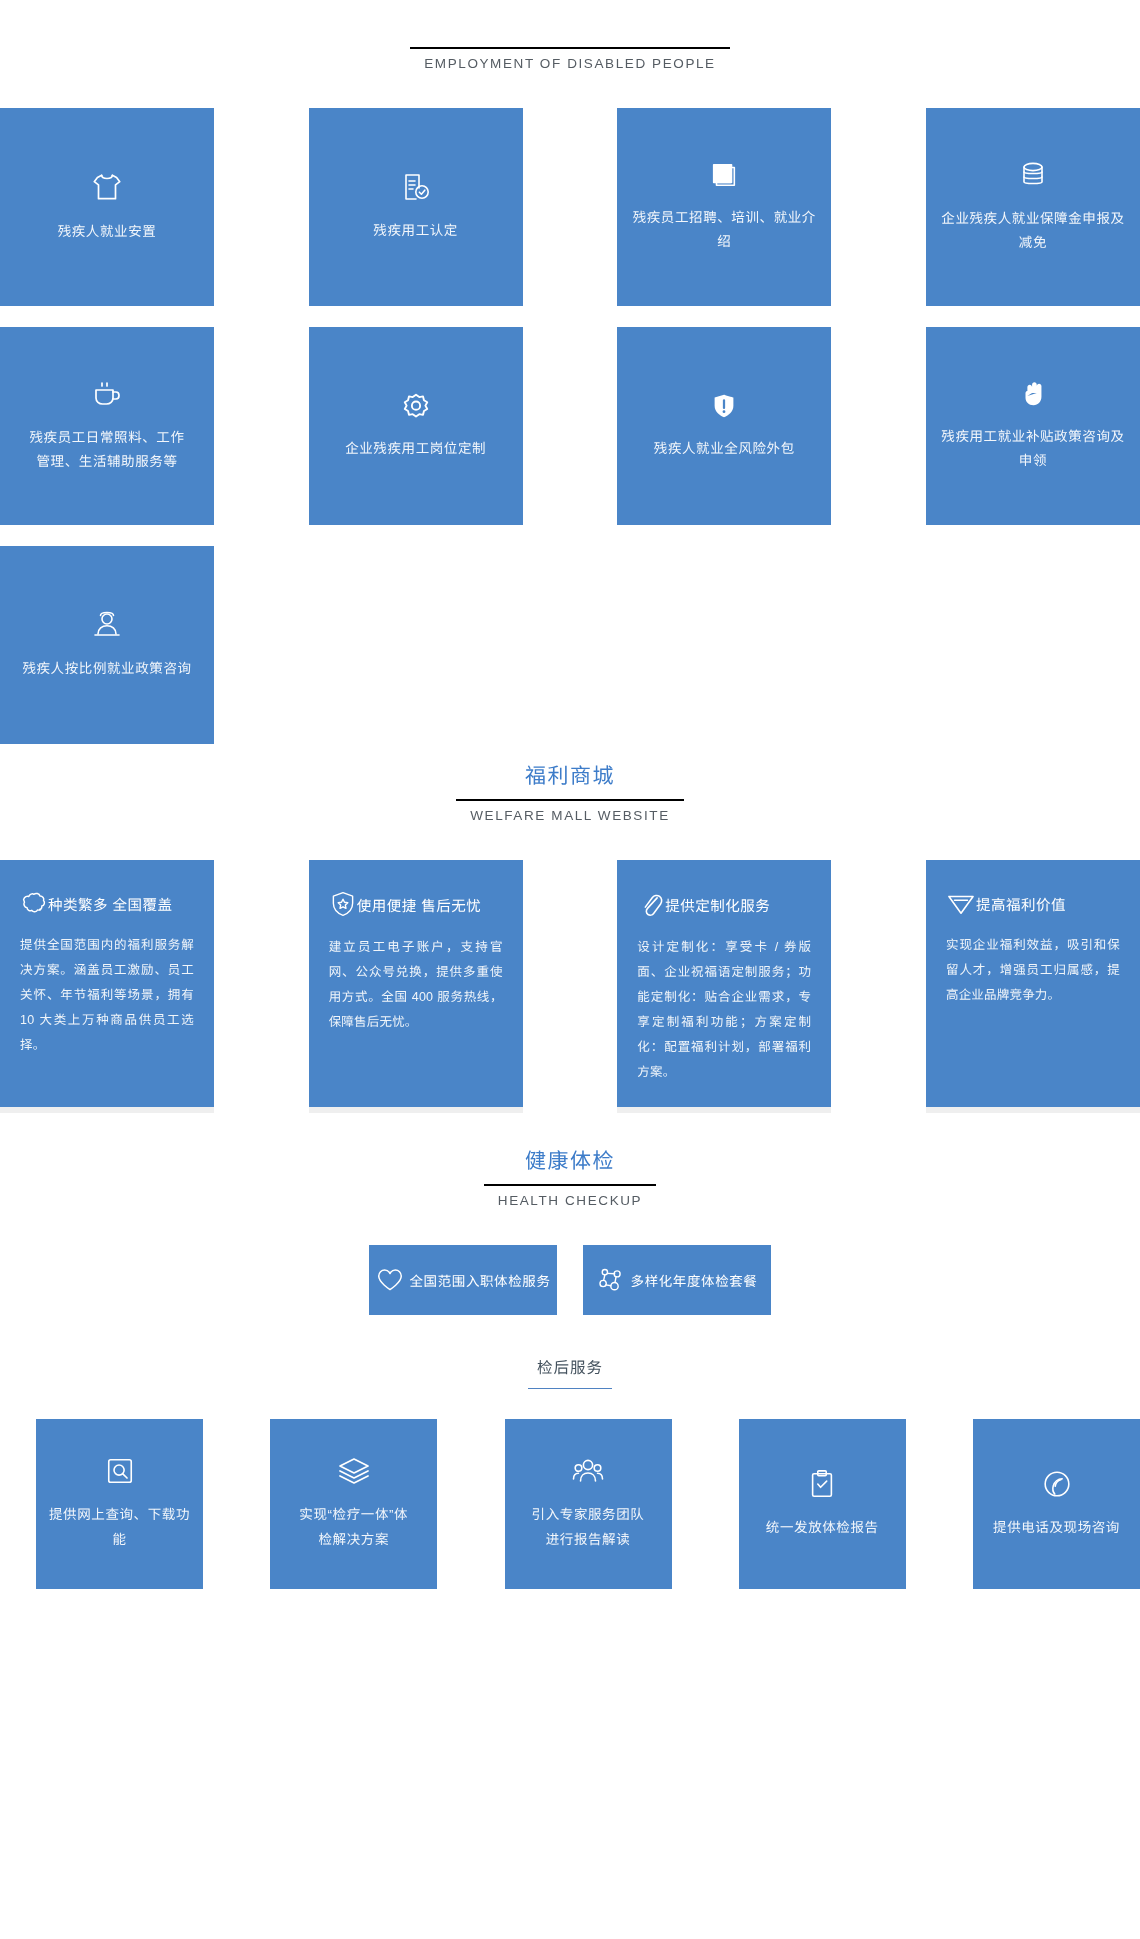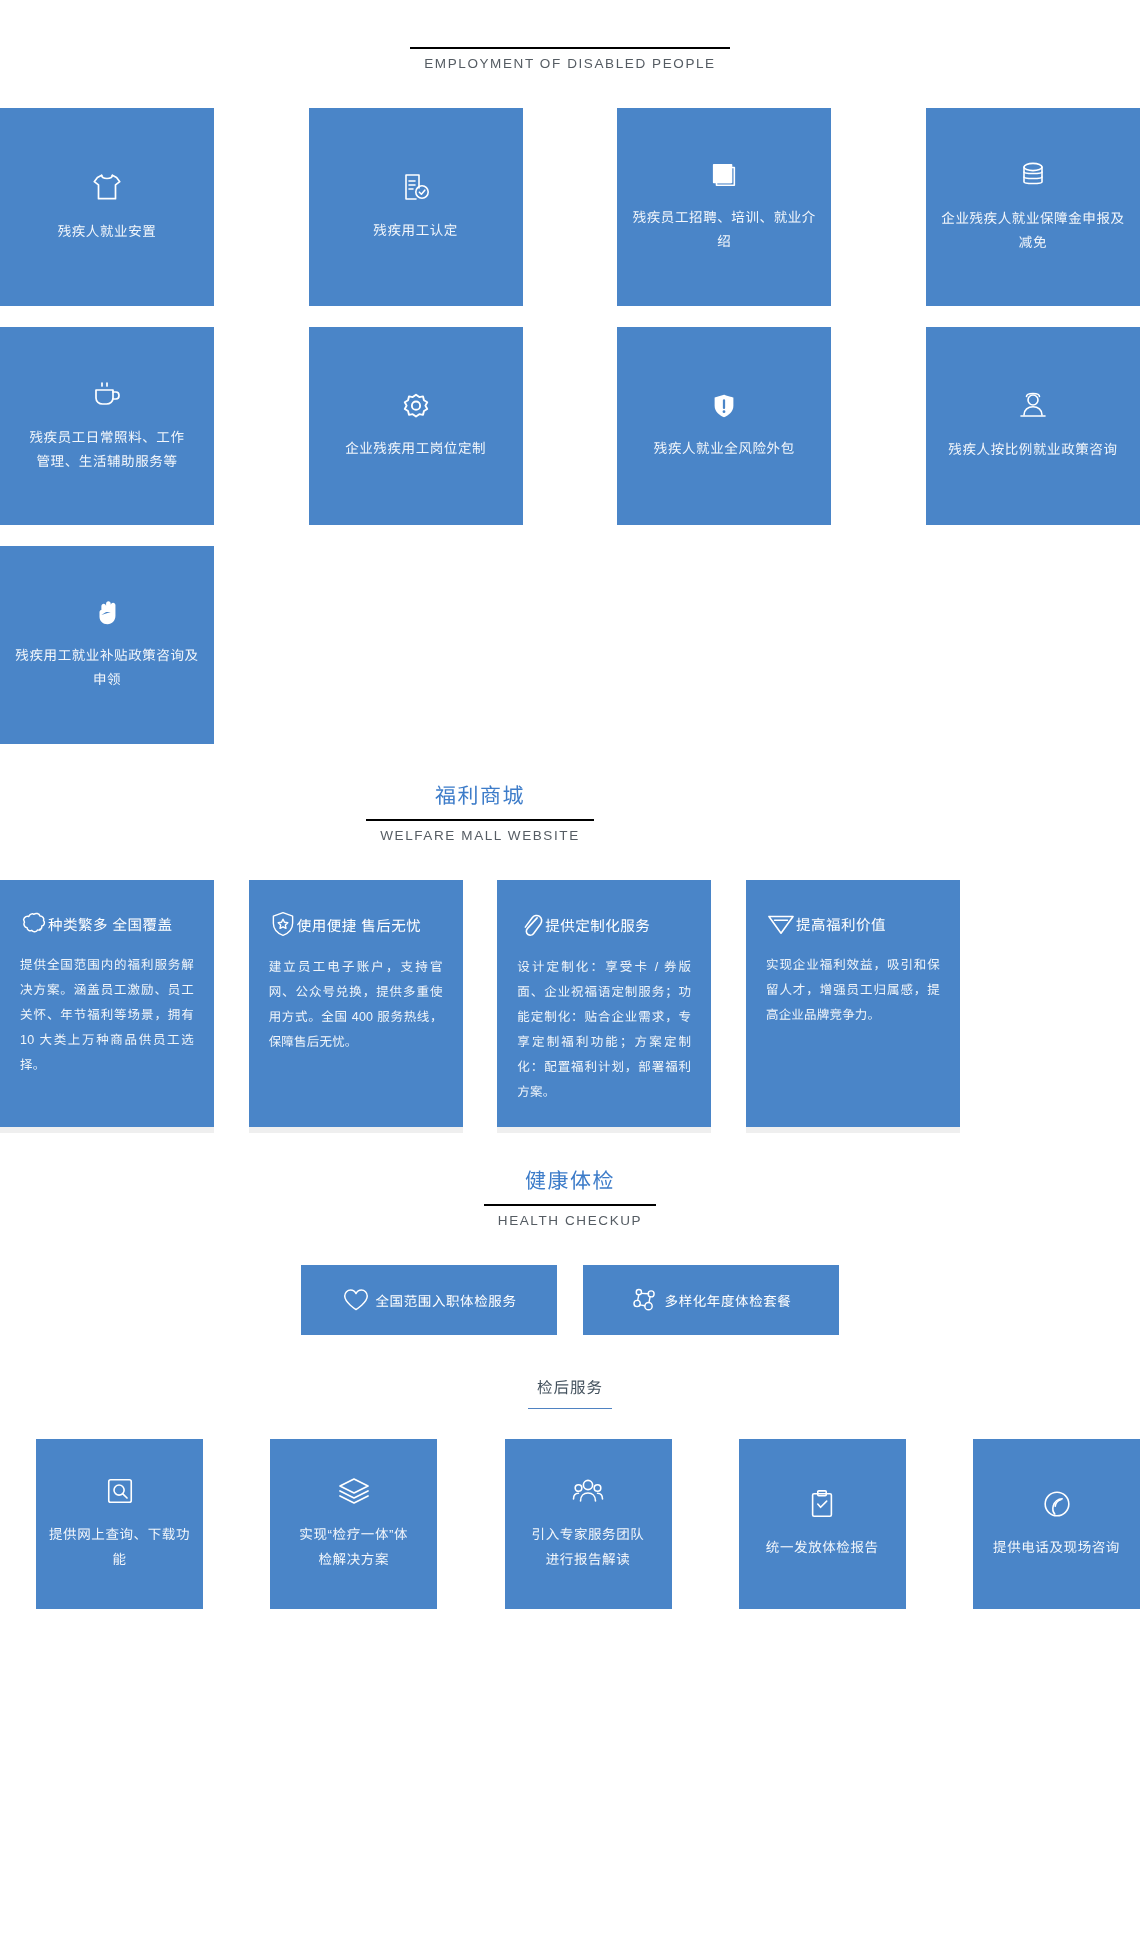--- a/index.html
+++ b/index.html
@@ -78,21 +78,21 @@
     grid-template-columns:repeat(4,214px);
     justify-content:space-between;
     row-gap:21px;
     width:1140px;
     padding:0 0px;
   }
   .emp-grid .tile { height:198px; padding:0 10px; }
   .emp-grid .tile .ico { margin-bottom:16px; }
 
   
-  .mall-wrap { margin-top:38px; width:960px; }
+  .mall-wrap { margin-top:18px; width:1140px; }
   .mall-grid {
     display:grid;
     grid-template-columns:repeat(4,214px);
     justify-content:space-between;
   }
   .mall-card {
     background:#4a85c8;
     color:#fff;
     padding:30px 20px 22px 20px;
     min-height:180px;
@@ -124,21 +124,21 @@
   .hc-wrap { margin-top:40px; }
   .hc-row {
     margin-top:36px;
     display:flex;
     justify-content:center;
     gap:26px;
   }
   .hc-card {
     background:#4a85c8;
     color:#fff;
-    width:256px;
+    width:188px;
     height:70px;
     display:flex;
     align-items:center;
     justify-content:center;
     gap:6px;
   }
   .hc-card .ico { line-height:0; }
   .hc-card .lbl { font-size:13.5px; letter-spacing:.6px; }
 
   
@@ -242,37 +242,37 @@
             <path d="M16 4 C16 4 26 7 26 7 L26 16 C26 22 21 26 16 28 C11 26 6 22 6 16 L6 7 Z" fill="#ffffff"></path>
             <path d="M16 10 V18" stroke="#4a85c8" stroke-width="2.4" stroke-linecap="round"></path>
             <circle cx="16" cy="22" r="1.5" fill="#4a85c8"></circle>
           </svg>
         </span>
         <span class="lbl">残疾人就业全风险外包</span>
       </div>
 
       <div class="tile">
         <span class="ico">
+          <svg width="30" height="30" viewBox="0 0 32 32">
+            <path d="M10 18 V8.5 C10 7.1 11.1 6 12.5 6 C13.9 6 15 7.1 15 8.5 V15 M15 15 V6 C15 4.6 16.1 3.5 17.5 3.5 C18.9 3.5 20 4.6 20 6 V15 M20 15 V7.5 C20 6.1 21.1 5 22.5 5 C23.9 5 25 6.1 25 7.5 V19 C25 24 21.5 28 16.5 28 C11.5 28 8 24.4 8 20 L8 15 C8 13.6 9.1 12.5 10.5 12.5 C10.5 12.5 10 14 10 18 Z" fill="#ffffff"></path>
+          </svg>
+        </span>
+        <span class="lbl">残疾用工就业补贴政策咨询及申领</span>
+      </div>
+
+      <div class="tile">
+        <span class="ico">
           <svg width="32" height="32" viewBox="0 0 32 32" fill="none" stroke="#ffffff" stroke-width="1.6" stroke-linejoin="round" stroke-linecap="round">
             <circle cx="16" cy="10" r="5"></circle>
             <path d="M7 25 C7 19.8, 11 16.8, 16 16.8 C21 16.8, 25 19.8, 25 25"></path>
             <path d="M4 26 H28"></path>
             <path d="M9.5 6.5 C9.5 2.5, 22.5 2.5, 22.5 6.5"></path>
           </svg>
         </span>
         <span class="lbl">残疾人按比例就业政策咨询</span>
-      </div>
-
-      <div class="tile">
-        <span class="ico">
-          <svg width="30" height="30" viewBox="0 0 32 32">
-            <path d="M10 18 V8.5 C10 7.1 11.1 6 12.5 6 C13.9 6 15 7.1 15 8.5 V15 M15 15 V6 C15 4.6 16.1 3.5 17.5 3.5 C18.9 3.5 20 4.6 20 6 V15 M20 15 V7.5 C20 6.1 21.1 5 22.5 5 C23.9 5 25 6.1 25 7.5 V19 C25 24 21.5 28 16.5 28 C11.5 28 8 24.4 8 20 L8 15 C8 13.6 9.1 12.5 10.5 12.5 C10.5 12.5 10 14 10 18 Z" fill="#ffffff"></path>
-          </svg>
-        </span>
-        <span class="lbl">残疾用工就业补贴政策咨询及申领</span>
       </div>
 
       <div></div>
       <div></div>
       <div></div>
     </div>
   </section>
 
   <section class="mall-wrap">
     <div class="sec-head">

